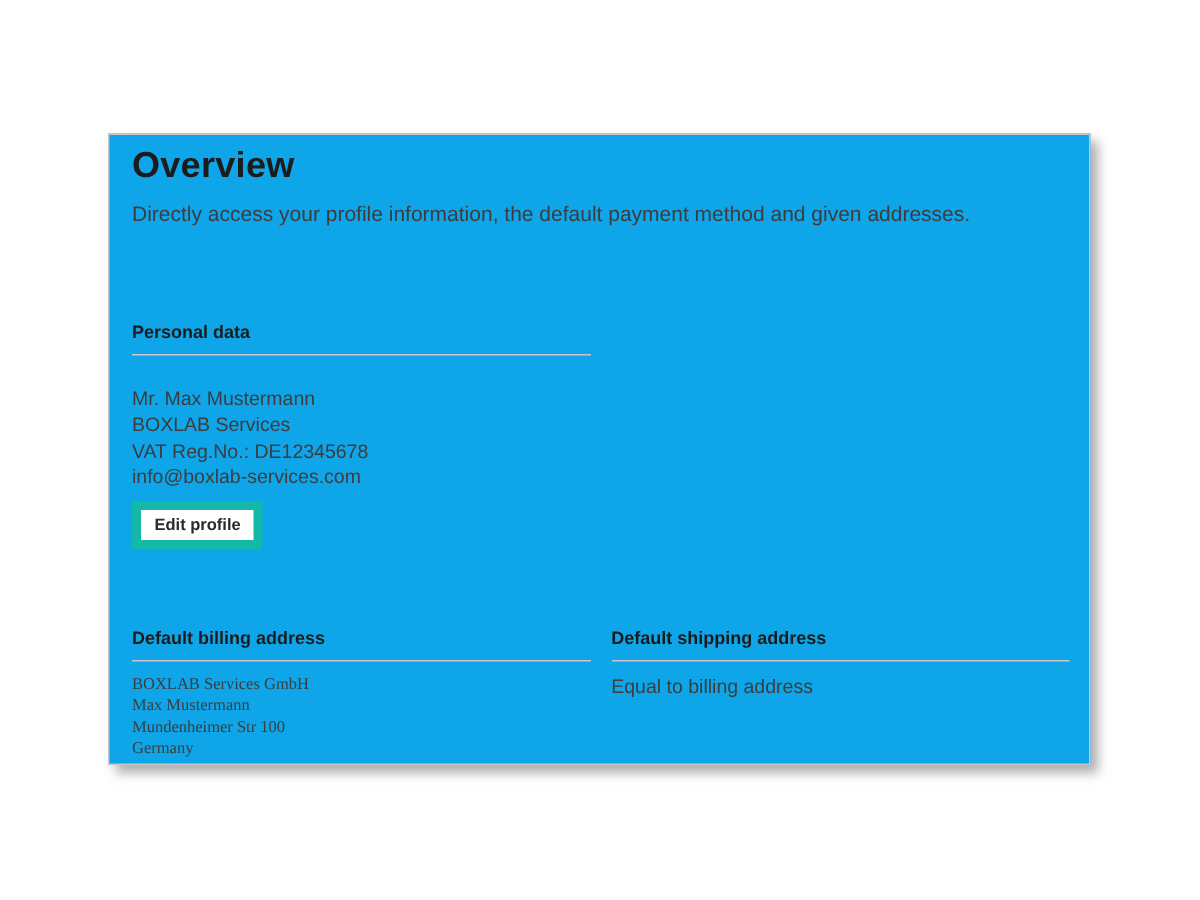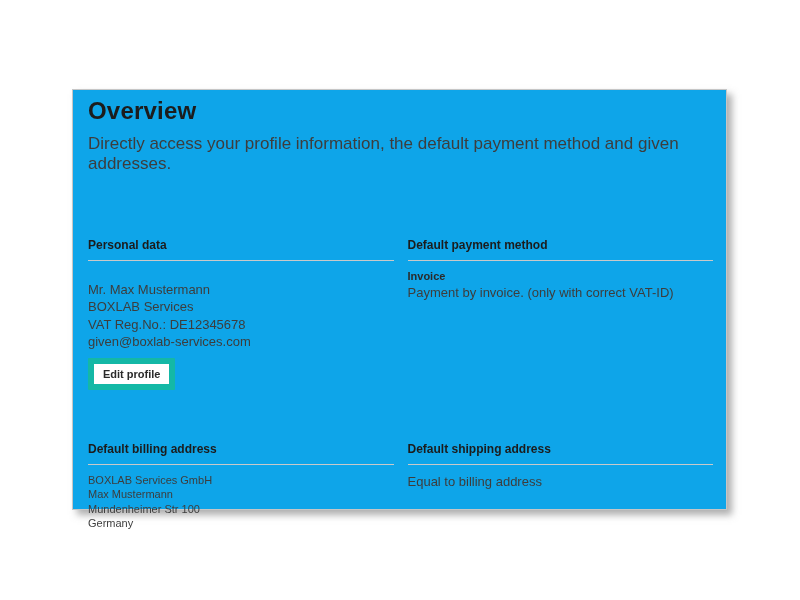--- a/index.html
+++ b/index.html
@@ -20,21 +20,21 @@
   }
   .page-title {
     font-size: 24px;
     font-weight: bold;
     color: #1c1c1c;
     letter-spacing: 0.2px;
     line-height: 1.2;
   }
   .page-subtitle {
     margin-top: 8px;
-    font-size: 17px;
+    font-size: 14px;
     color: #3d3d3d;
   }
   .grid {
     display: grid;
     grid-template-columns: 1fr 1fr;
     column-gap: 14px;
   }
   .grid.top { margin-top: 64px; }
   .grid.bottom { margin-top: 0; }
   .top { min-height: 204px; }
@@ -44,21 +44,21 @@
     color: #1c1c1c;
     padding-bottom: 8px;
     border-bottom: 1px solid #c9c9c9;
   }
   .body-lines { margin-top: 20px; }
   .body-line {
     font-size: 13px;
     line-height: 17.5px;
     color: #3d3d3d;
   }
-  .small-lines { margin-top: 8px; }
+  .small-lines { margin-top: 8px; font-family: Liberation Serif, serif; }
   .small-line {
     font-size: 11px;
     line-height: 14.5px;
     color: #3d3d3d;
   }
   .method-name {
     margin-top: 9px;
     font-size: 11px;
     font-weight: bold;
     color: #2a2a2a;
@@ -96,30 +96,25 @@
   <div class="page-subtitle">Directly access your profile information, the default payment method and given addresses.</div>
 
   <div class="grid top">
 
     <section>
       <div class="section-heading">Personal data</div>
       <div class="body-lines">
         <div class="body-line">Mr. Max Mustermann</div>
         <div class="body-line">BOXLAB Services</div>
         <div class="body-line">VAT Reg.No.: DE12345678</div>
-        <div class="body-line">given@boxlab-services.com</div>
+        <div class="body-line">info@boxlab-services.com</div>
       </div>
       <button class="edit-btn">Edit profile</button>
     </section>
 
-    <section>
-      <div class="section-heading">Default payment method</div>
-      <div class="method-name">Invoice</div>
-      <div class="method-desc">Payment by invoice. (only with correct VAT-ID)</div>
-    </section>
 
   </div>
 
   <div class="grid bottom">
 
     <section>
       <div class="section-heading">Default billing address</div>
       <div class="small-lines">
         <div class="small-line">BOXLAB Services GmbH</div>
         <div class="small-line">Max Mustermann</div>

